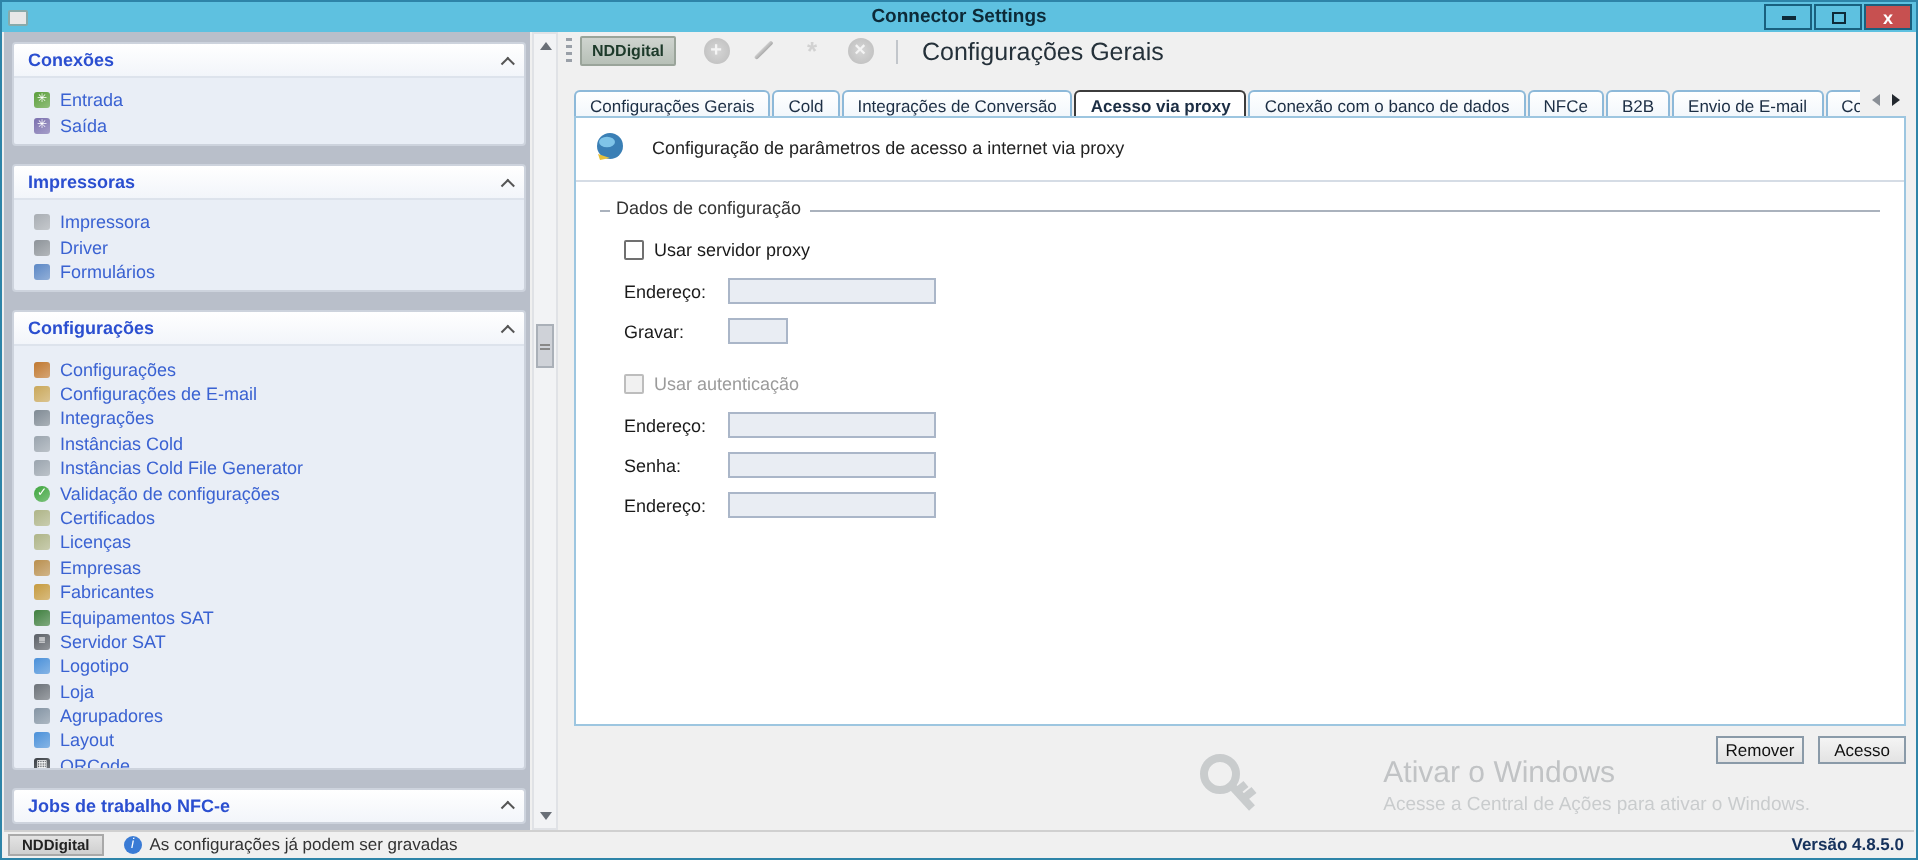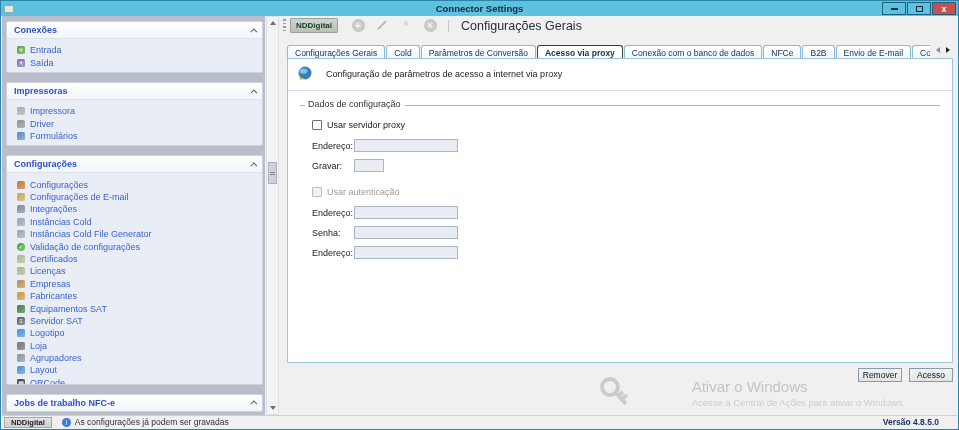--- a/index.html
+++ b/index.html
@@ -85,21 +85,21 @@
   .gl-line { border-top:1px solid #aab2bd; }
   .gl-line.short { width:5px; } .gl-line.long { flex:1; }
   .group-legend span { font-size:9px; color:#333; padding:0 4px 0 3px; transform:translateY(-1px); }
   .form { padding:10px 0 0 12px; }
   .chk-row { display:flex; align-items:center; margin-bottom:9px; }
   .chk { width:10px; height:10px; background:#fff; border:1px solid #707070; border-radius:1px; cursor:pointer; }
   .chk.disabled { background:#f1f1f1; border-color:#bdbdbd; cursor:default; }
   .chk-label { font-size:9px; color:#1a1a1a; margin-left:5px; }
   .chk-label.disabled { color:#9b9b9b; }
   .f-row { display:flex; align-items:center; margin-bottom:7px; }
-  .f-label { width:42px; font-size:9px; color:#1a1a1a; }
+  .f-label { width:52px; font-size:9px; color:#1a1a1a; }
   .f-input { height:13px; background:#e9edf3; border:1px solid #aab6c8; font-size:9px; padding:0 3px; color:#333; }
   .f-input.w-long { width:104px; } .f-input.w-short { width:30px; }
   .spacer-8 { height:8px; }
 
   
   #footer { height:52px; position:relative; }
   #btn-row { position:absolute; top:5px; right:4px; display:flex; }
   .push-btn { width:44px; height:14px; margin-left:7px; background:linear-gradient(#f4f4f4,#e3e3e3);
               border:1px solid #8a9aa8; font-size:8.5px; color:#111; display:flex; align-items:center; justify-content:center; cursor:pointer; }
   #watermark { position:absolute; right:52px; top:14px; display:flex; align-items:center; opacity:.85;gap:48px; }
@@ -108,21 +108,21 @@
   .wm-text-sub { font-size:9.5px; color:#c3c6c8; margin-top:2px; }
 
   
   #statusbar { position:absolute; left:1px; right:1px; bottom:1px; height:13px; background:#f0f0f0;
                border-top:1px solid #d0d0d0; display:flex; align-items:center; }
   #status-logo { background:linear-gradient(#e3e3e3,#cfcfcf); border:1px solid #a9a9a9; font-size:7.5px; font-weight:bold;
                  color:#222; padding:0 6px; height:11px; display:flex; align-items:center; margin-left:2px; cursor:pointer; }
   #status-info { width:9px; height:9px; border-radius:50%; background:#3a7bd5; color:#fff; font-size:7px; font-style:italic;
                  display:flex; align-items:center; justify-content:center; margin:0 4px 0 10px; }
   #status-msg { font-size:8.5px; color:#333; }
-  #status-version { margin-left:auto; margin-right:18px; font-size:8.5px; font-weight:bold; color:#16325c; }
+  #status-version { margin-left:auto; margin-right:5px; font-size:8.5px; font-weight:bold; color:#16325c; }
 </style>
 </head>
 <body>
 
 <div id="window">
 
   <div id="titlebar">
     <div class="tb-appicon"></div>
     <div class="tb-title">Connector Settings</div>
     <div class="tb-controls">
@@ -286,21 +286,21 @@
           </span>
           <span class="ticon">
             <span class="circ">×</span>
           </span>
         </div>
       <div class="tool-sep"></div>
       <div id="page-title">Configurações Gerais</div>
     </div>
 
     <div id="tabstrip">
-      <span id="tabs-host"><span class="tab">Configurações Gerais</span><span class="tab">Cold</span><span class="tab">Parâmetros de Conversão</span><span class="tab active">Acesso via proxy</span><span class="tab">Conexão com o banco de dados</span><span class="tab">NFCe</span><span class="tab">B2B</span><span class="tab">Envio de E-mail</span><span class="tab">Controle de numeração</span></span>
+      <span id="tabs-host"><span class="tab">Configurações Gerais</span><span class="tab">Cold</span><span class="tab">Integrações de Conversão</span><span class="tab active">Acesso via proxy</span><span class="tab">Conexão com o banco de dados</span><span class="tab">NFCe</span><span class="tab">B2B</span><span class="tab">Envio de E-mail</span><span class="tab">Controle de numeração</span></span>
       <div id="tab-arrows">
         <div class="tarr">
             <div class="tri-left"></div>
           </div>
         <div class="tarr">
             <div class="tri-right"></div>
           </div>
       </div>
     </div>
 

